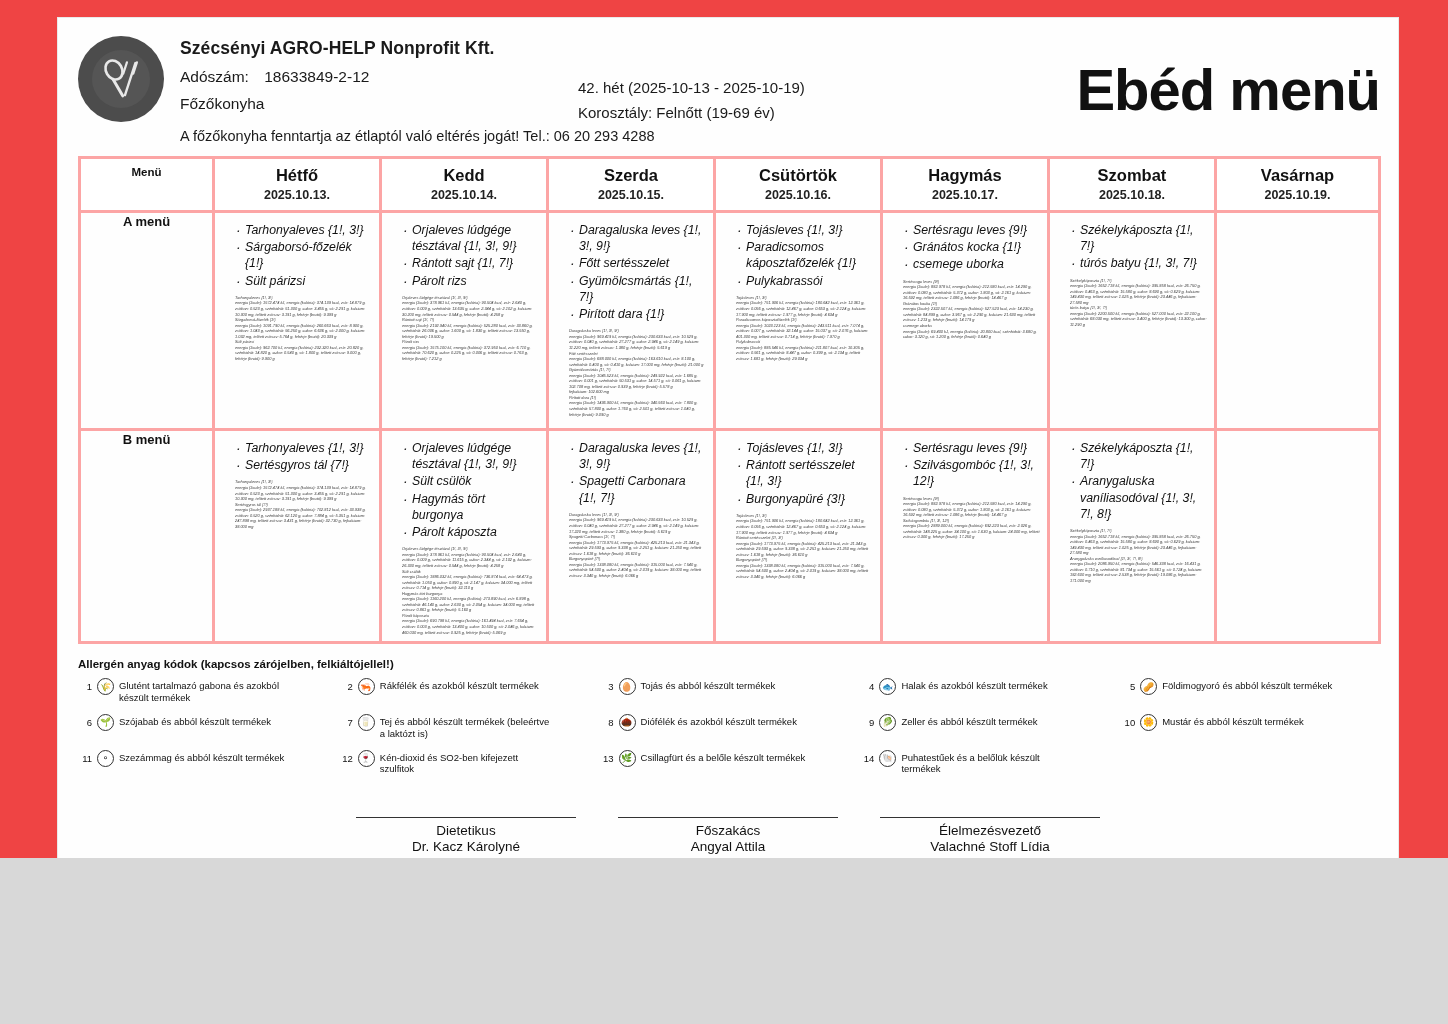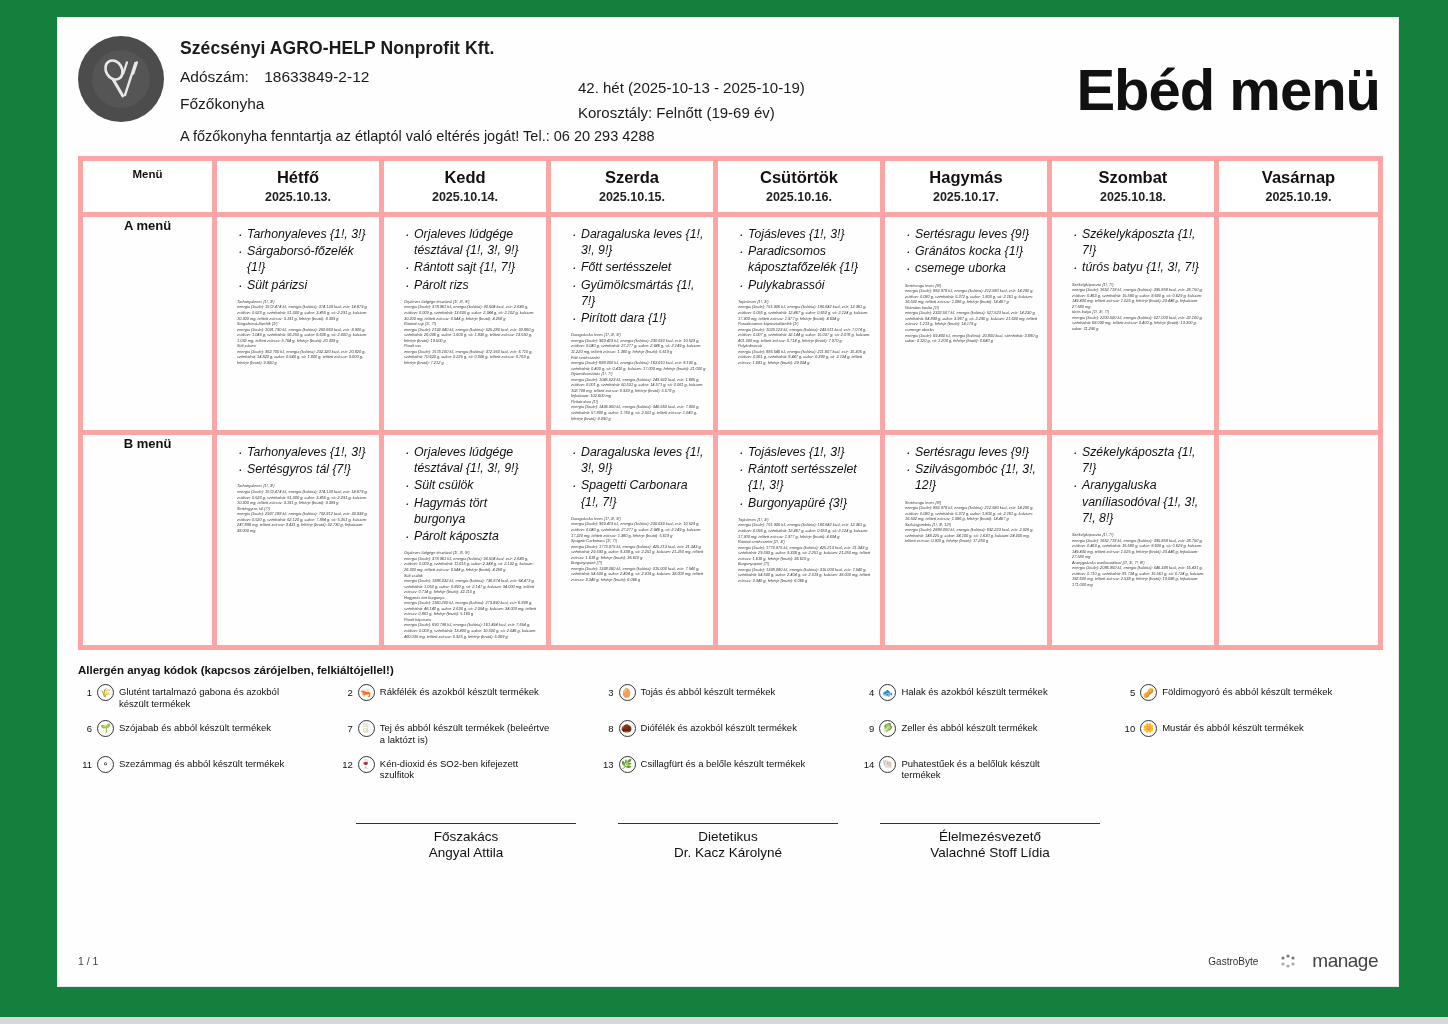--- a/index.html
+++ b/index.html
@@ -4,22 +4,22 @@
 <style>
   * { box-sizing: border-box; }
   html, body {
     margin: 0; padding: 0;
     background: #d8d8d8;
     font-family: "Liberation Sans", sans-serif;
   }
   .page {
     position: relative;
     width: 1448px;
-    height: 1017px;
-    background: #15803d;
+    height: 858px;
+    background: #ef4444;
     overflow: hidden;
   }
   .sheet {
     position: absolute;
     left: 58px; top: 18px;
     width: 1340px; height: 968px;
     background: #fefefe;
     box-shadow: 0 0 0 1px #e9e9e9;
   }
 
@@ -71,21 +71,21 @@
   }
 
   
   table.menu {
     width: 1300px;
     margin: 0 20px;
     border-collapse: collapse;
     table-layout: fixed;
   }
   table.menu th, table.menu td {
-    border: 5px solid #fca5a5;
+    border: 3px solid #fca5a5;
     vertical-align: top;
     margin-top: 8px;
   }
   thead th {
     text-align: center;
     padding: 7px 2px 8px;
     background: #fff;
   }
   .daycol-name { font-size: 16.5px; font-weight: bold; color: #111; }
   .daycol-date { font-size: 12.5px; color: #222; margin-top: 3px; }
@@ -489,27 +489,27 @@
             <span class="num">14</span>
             <span class="ico">🐚</span>
             <span class="txt">Puhatestűek és a belőlük készült termékek</span>
           </div>
         </div>
     </div>
 
     <div class="signatures">
       <div class="sig">
         <div class="line"></div>
+        <div class="role">Dietetikus</div>
+        <div class="name">Dr. Kacz Károlyné</div>
+      </div>
+      <div class="sig">
+        <div class="line"></div>
         <div class="role">Főszakács</div>
         <div class="name">Angyal Attila</div>
-      </div>
-      <div class="sig">
-        <div class="line"></div>
-        <div class="role">Dietetikus</div>
-        <div class="name">Dr. Kacz Károlyné</div>
       </div>
       <div class="sig">
         <div class="line"></div>
         <div class="role">Élelmezésvezető</div>
         <div class="name">Valachné Stoff Lídia</div>
       </div>
     </div>
 
     <div class="footer">
       <div class="page-num">1 / 1</div>

